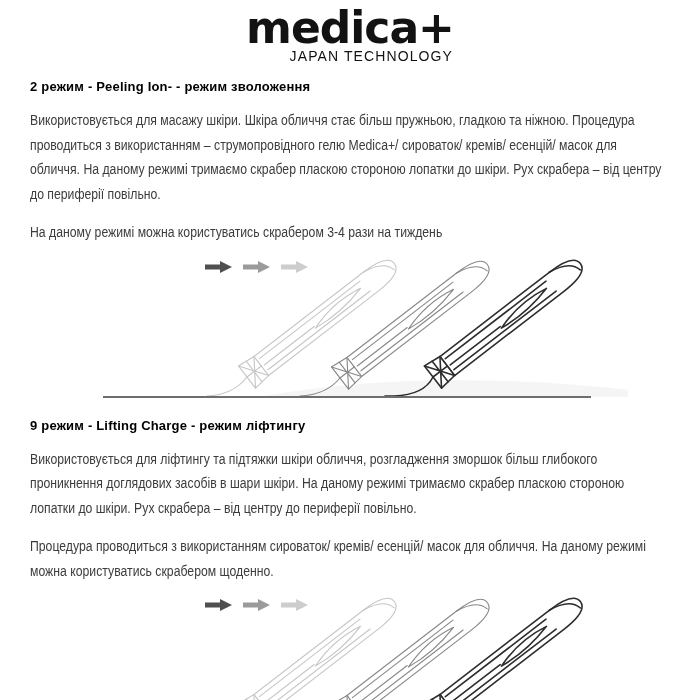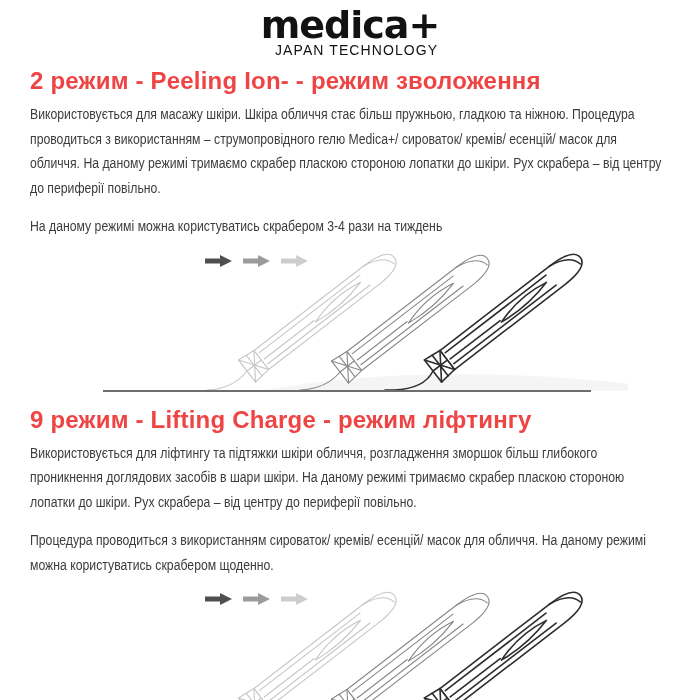--- a/index.html
+++ b/index.html
@@ -12,39 +12,39 @@
     font-family: "Liberation Sans", sans-serif;
     color: #3c3c3c;
     overflow: hidden;
   }
   .content { padding: 0 30px; }
 
   .logo-wrap { width: 100%; text-align: center; padding-top: 6px; }
   .logo-inner { display: inline-block; text-align: right; }
   .logo-brand {
     font-family: "DejaVu Sans", sans-serif;
-    font-size: 38px;
+    font-size: 44px;
     font-weight: 600;
     letter-spacing: -1px;
     line-height: 1.0;
     color: #121212;
   }
   .logo-tagline {
     font-size: 14px;
     font-weight: normal;
     letter-spacing: 1.1px;
     color: #121212;
     margin-top: -2px;
     padding-right: 1px;
   }
 
   .section-heading {
-    font-size: 24px;
+    font-size: 13px;
     font-weight: bold;
-    color: #ef4444;
+    color: #000000;
     letter-spacing: 0.2px;
     line-height: 24px;
     margin-top: 10px;
   }
   .body-par {
     font-size: 14px;
     line-height: 24.5px;
     color: #3c3c3c;
     width: 730px;
     transform: scaleX(0.874);

